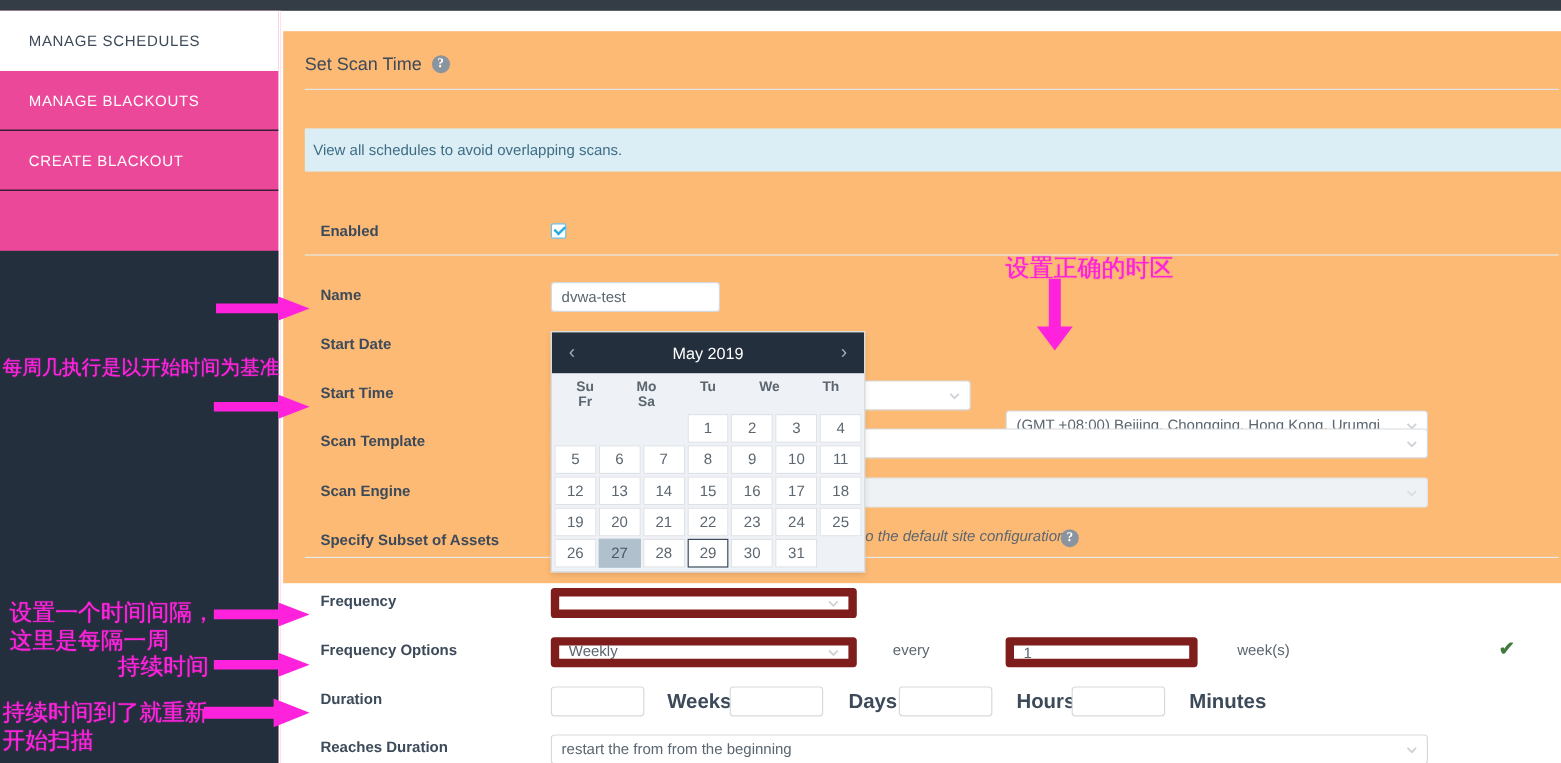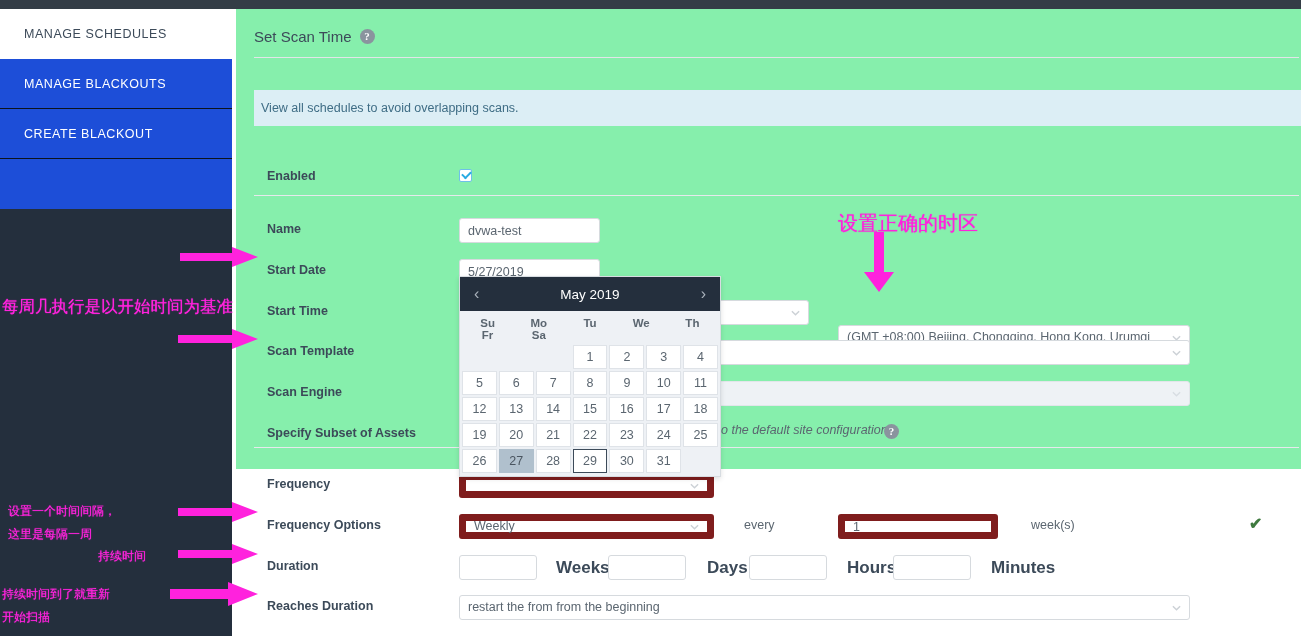--- a/index.html
+++ b/index.html
@@ -21,21 +21,21 @@
   .topbar {
     position: absolute; left: 0; top: 0;
     width: 1301px; height: 9px;
     background: #343d46;
   }
 
   
   .sidebar {
     position: absolute; left: 0; top: 9px;
     width: 234px; height: 627px;
-    background: #1d4ed8;
+    background: #ec4899;
     border-right: 2px solid #ffffff;
   }
   .side-item {
     position: relative;
     height: 50px;
     display: flex;
     align-items: center;
     padding-left: 24px;
     font-size: 12.5px;
     letter-spacing: .55px;
@@ -54,21 +54,21 @@
     width: 232px;
     height: 436px;
     background: #242f3d;
   }
 
   
   .cn {
     position: absolute;
     color: #ff22dd;
     font-family: "DejaVu Sans", sans-serif;
-    font-size: 12px;
+    font-size: 19px;
     line-height: 23px;
     white-space: pre;
     z-index: 60;
     text-shadow: 0 0 1px #ff22dd;
   }
   .cn-a { left: 2px; top: 295px; font-size: 16.5px; }
   .cn-b { left: 8px; top: 500px; }
   .cn-c { left: 98px; top: 545px; }
   .cn-d { left: 2px; top: 583px; }
   .cn-tz {
@@ -79,23 +79,23 @@
 
   
   .arrow {
     position: absolute;
     z-index: 61;
   }
 
   
   .main {
     position: absolute;
-    left: 236px; top: 9px;
+    left: 236px; top: 26px;
     width: 1065px; height: 460px;
-    background: #86efac;
+    background: #fdba74;
   }
   .section-title {
     position: absolute;
     left: 18px; top: 19px;
     font-size: 15px;
     color: #3c4a59;
     display: flex; align-items: center; gap: 8px;
   }
   .help-icon {
     display: inline-block;

